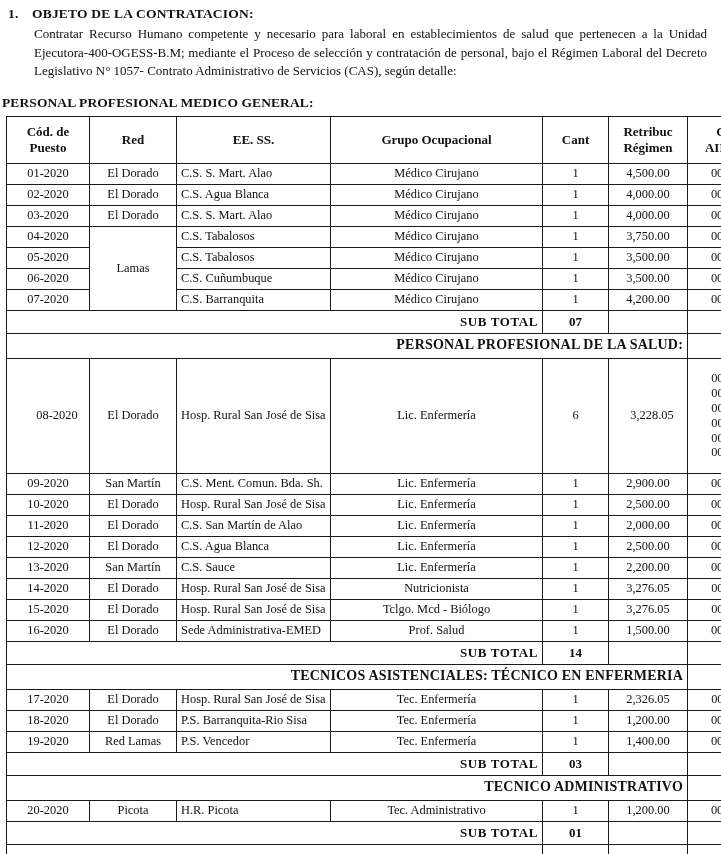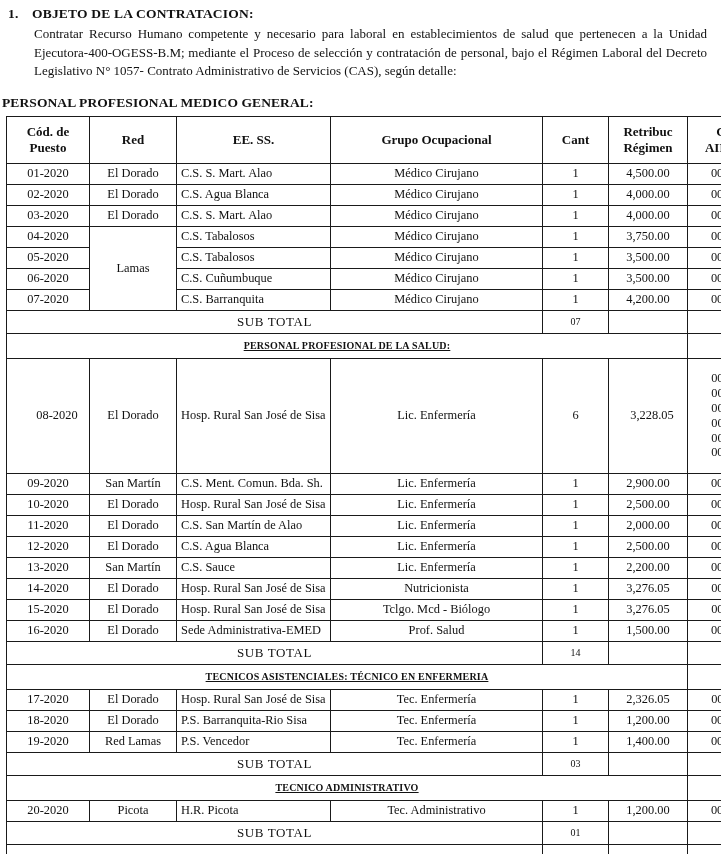--- a/index.html
+++ b/index.html
@@ -68,46 +68,45 @@
   .c-red   { width: 78px;  text-align: center; }
   .c-ees   { width: 145px; text-align: left; padding-left: 5px; margin-left: 44px; }
   .c-grupo { width: 203px; text-align: center; padding-left: 5px; }
   .c-cant  { width: 57px;  text-align: center; }
   .c-retr  { width: 70px;  text-align: center; }
   .c-airhsp{ width: 75px;  text-align: center; }
 
   tbody td { height: 18px; }
 
   .subtotal-label {
-    text-align: center;
-    font-weight: normal;
+    text-align: right;
+    font-weight: bold;
     letter-spacing: .6px;
     font-size: 13px;
     height: 20px;
   }
   .subtotal-val {
     text-align: center;
-    font-weight: normal;
-    font-size: 10px;
+    font-weight: bold;
+    font-size: 13px;
   }
   .total-label {
     text-align: center;
     font-weight: bold;
     letter-spacing: 1px;
     font-size: 13.5px;
     height: 34px;
   }
   .group-head {
     font-weight: bold;
-    font-size: 10px;
-    text-align: center;
+    font-size: 14px;
+    text-align: right;
     padding-left: 6px;
     letter-spacing: .2px;
     height: 22px;
-    text-decoration: underline;
   }
   .blank-cell { border: 1px solid #1a1a1a; }
   .codes-stack {
     text-align: center;
     line-height: 1.33;
     font-size: 12.4px;
     padding: 2px 0;
   }
   .rowspan-mid { text-align: center; vertical-align: middle; }
 </style>

